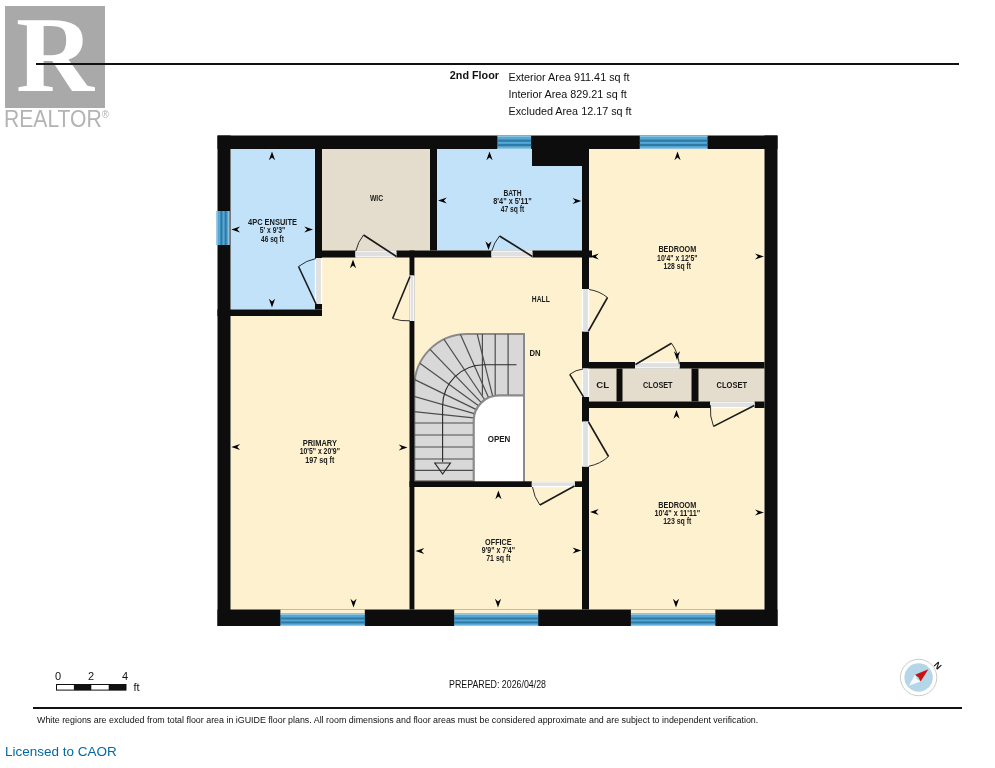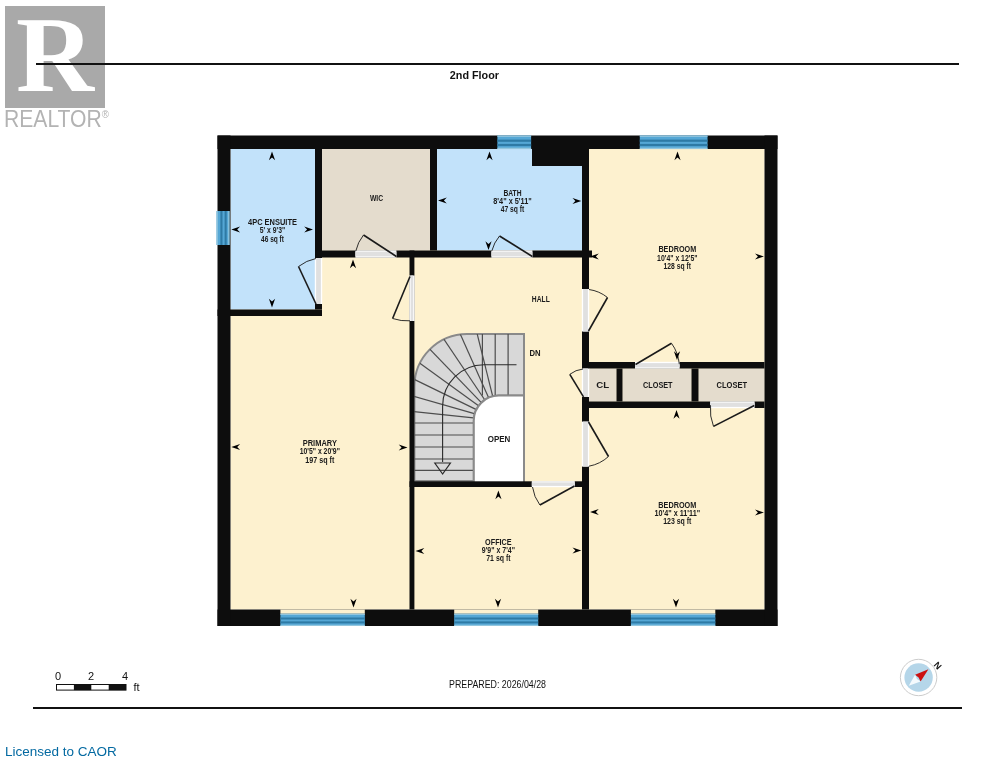--- a/index.html
+++ b/index.html
@@ -2,20 +2,21 @@
 <html><head><meta charset="utf-8">
 <style>
 html,body{margin:0;padding:0;background:#ffffff;width:995px;height:768px;overflow:hidden}
 *{font-family:"Liberation Sans",sans-serif}
 .abs{position:absolute}
 </style></head>
 <body>
 <div class="abs" style="left:0;top:0;width:995px;height:768px">
 
 <div class="abs" style="left:0;top:69px;width:499px;text-align:right;font-size:10.8px;font-weight:bold;color:#111">2nd Floor</div>
+<div class="abs" style="left:508.5px;top:69px;font-size:10.8px;color:#111;line-height:16.9px">Exterior Area 911.41 sq ft<br>Interior Area 829.21 sq ft<br>Excluded Area 12.17 sq ft</div>
 
 <div class="abs" style="left:5px;top:6px;width:100px;height:102px;background:#a9a9a9"></div>
 <div class="abs" style="left:5px;top:2px;width:100px;height:106px;color:#fff;font-family:'Liberation Serif',serif;font-weight:bold;font-size:108px;line-height:106px;text-align:center;overflow:hidden">R</div>
 <div class="abs" style="left:36px;top:62.5px;width:923px;height:2px;background:#111"></div>
 <div class="abs" style="left:4px;top:105px;width:140px;font-size:24px;color:#b3b3b3;transform:scaleX(0.88);transform-origin:0 0">REALTOR<span style="font-size:11px;vertical-align:9px">®</span></div>
 
 <svg class="abs" style="left:0;top:0" width="995" height="768" viewBox="0 0 995 768">
 <rect x="230.5" y="149.0" width="534.0" height="460.5" fill="#fdf1cf"></rect>
 <rect x="230.5" y="149.0" width="84.5" height="160.5" fill="#c2e2fa"></rect>
 <rect x="322.0" y="149.0" width="108.0" height="101.5" fill="#e4dccd"></rect>
@@ -202,14 +203,15 @@
 <text x="125" y="680" font-size="11" text-anchor="middle" fill="#111">4</text>
 <rect x="56.5" y="684.5" width="69.5" height="5.6" fill="#fff" stroke="#111" stroke-width="1"></rect>
 <rect x="73.9" y="684.5" width="17.4" height="5.6" fill="#111"></rect>
 <rect x="108.7" y="684.5" width="17.3" height="5.6" fill="#111"></rect>
 <text x="133.5" y="691" font-size="11" fill="#111">ft</text>
 </g>
 <text x="497.5" y="688" font-size="10.8" text-anchor="middle" fill="#111" textLength="97" lengthAdjust="spacingAndGlyphs">PREPARED: 2026/04/28</text>
 </svg>
 
 <div class="abs" style="left:33px;top:707px;width:929px;height:1.6px;background:#111"></div>
+<div class="abs" style="left:37px;top:714.5px;font-size:8.9px;color:#111">White regions are excluded from total floor area in iGUIDE floor plans. All room dimensions and floor areas must be considered approximate and are subject to independent verification.</div>
 <div class="abs" style="left:5px;top:744px;font-size:13.5px;color:#0369a1">Licensed to CAOR</div>
 
 </div>
 </body></html>

